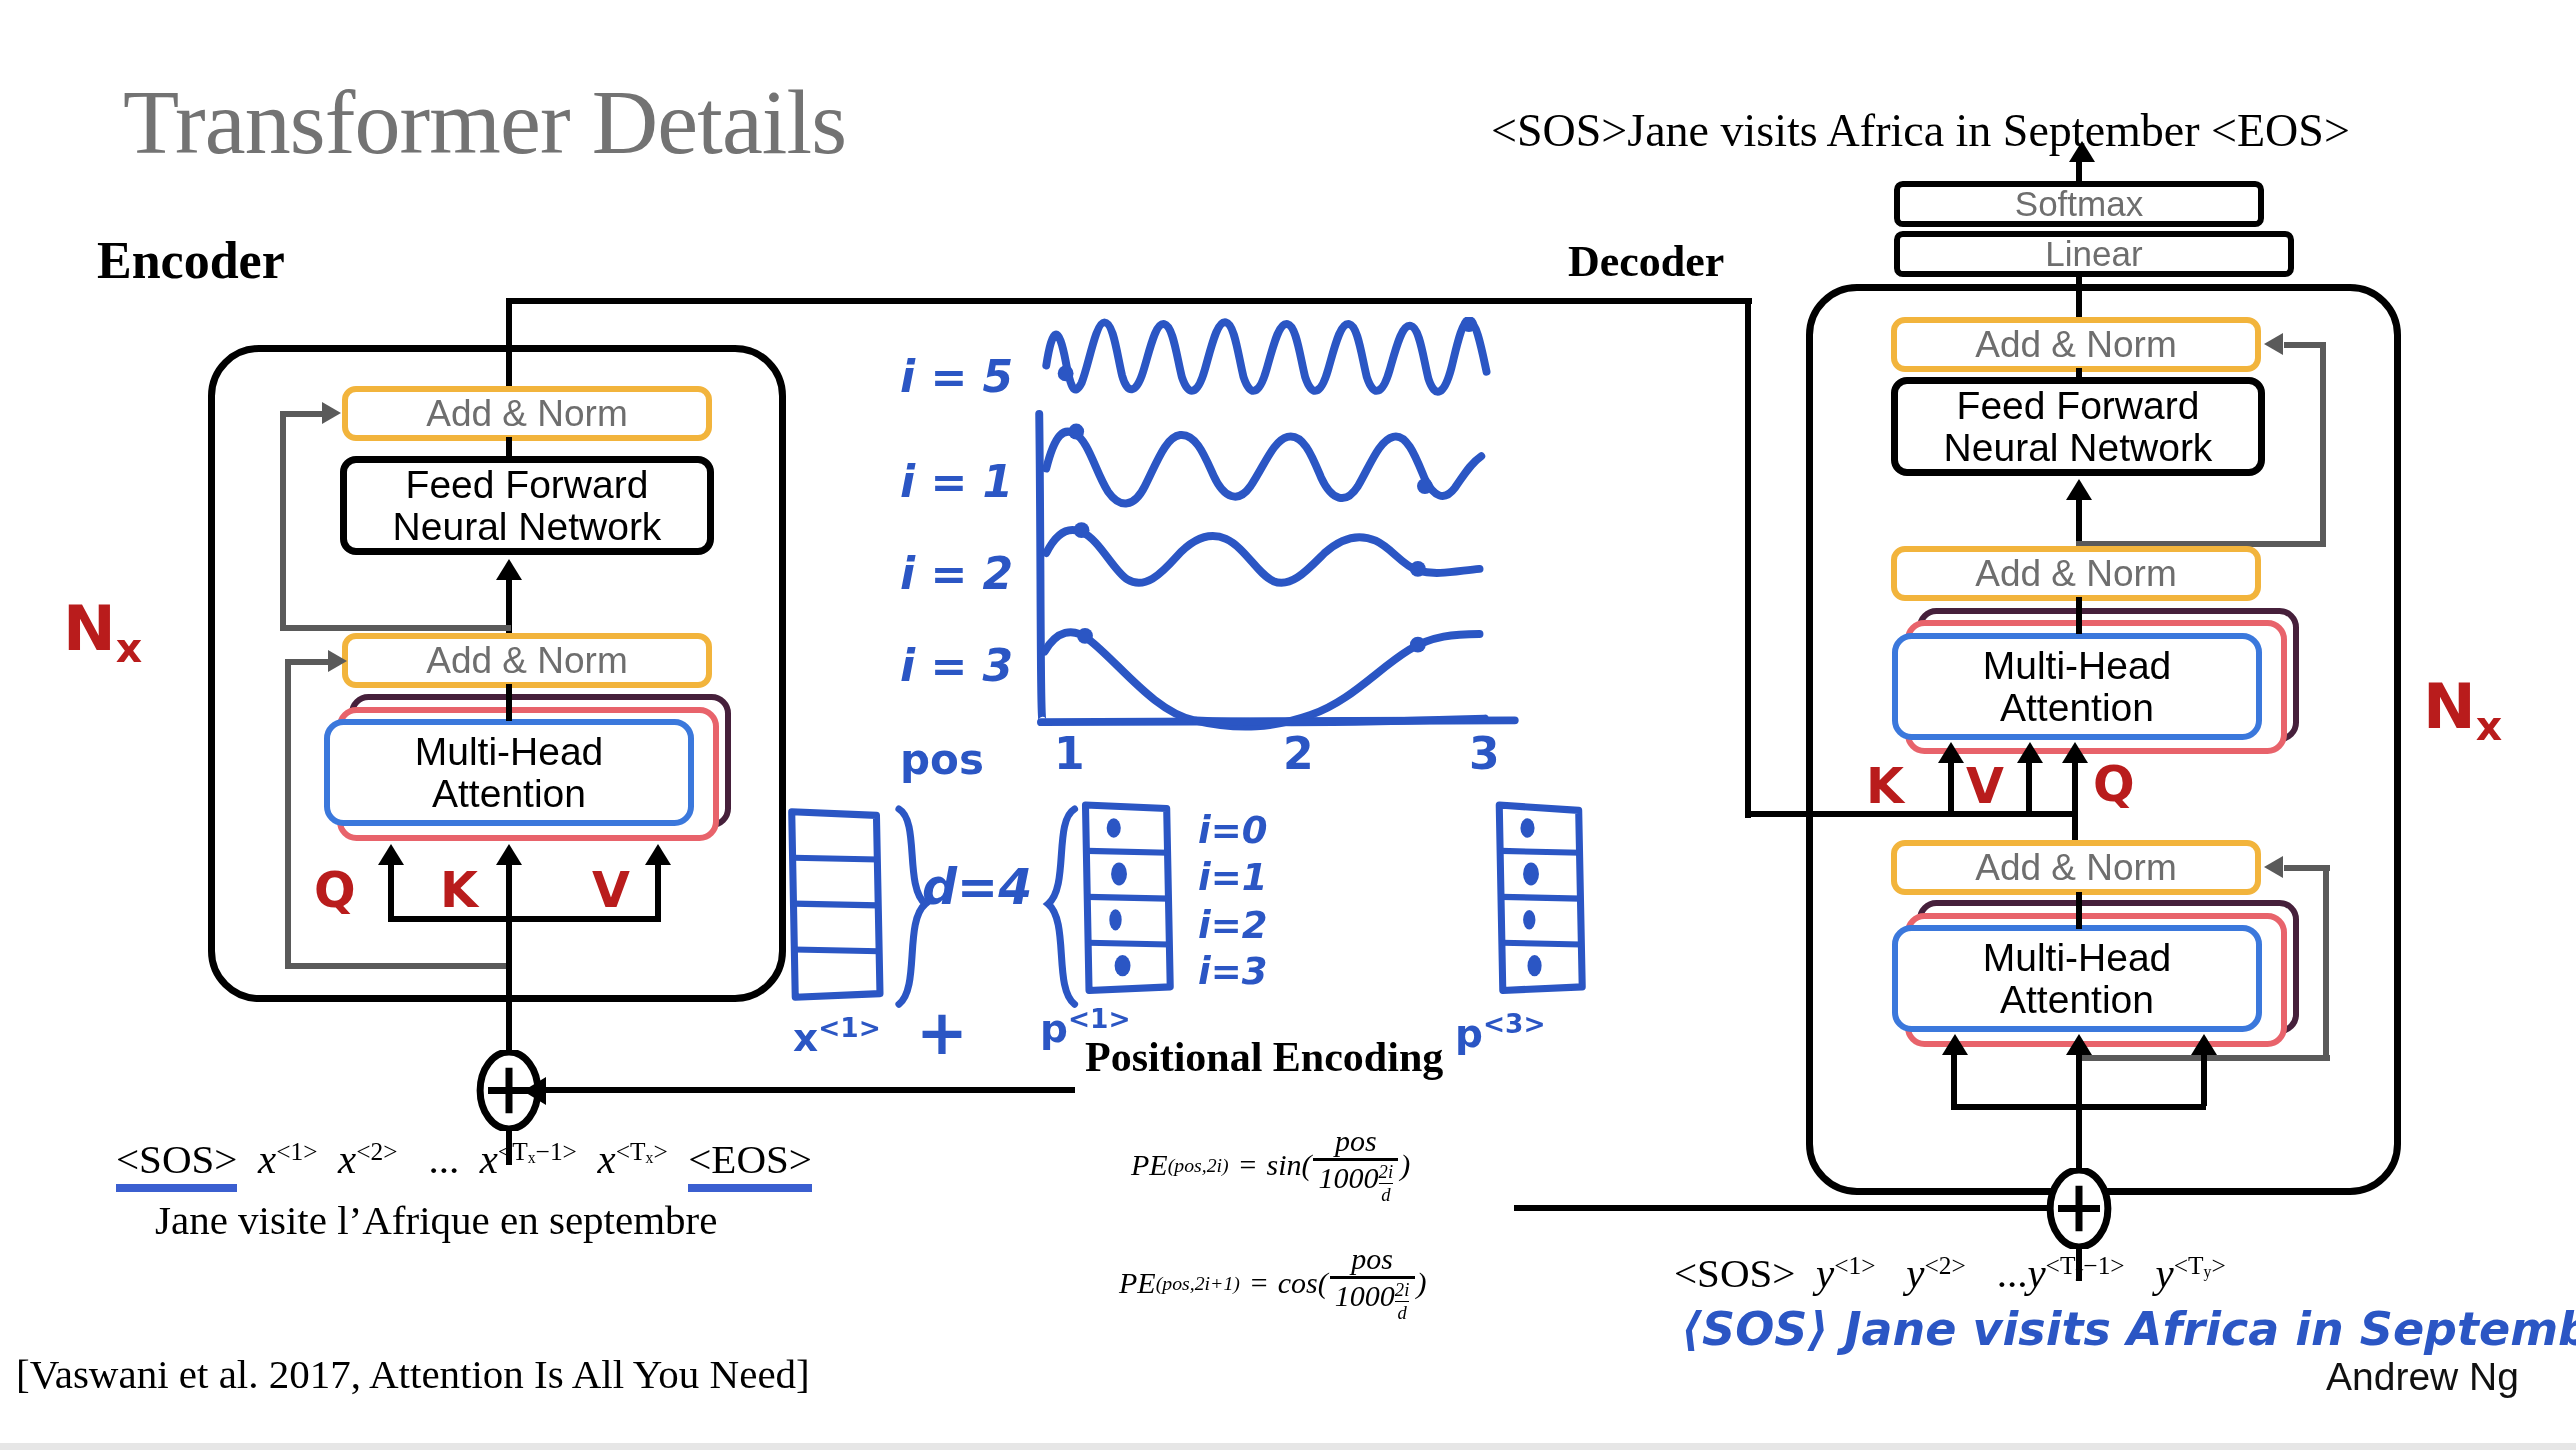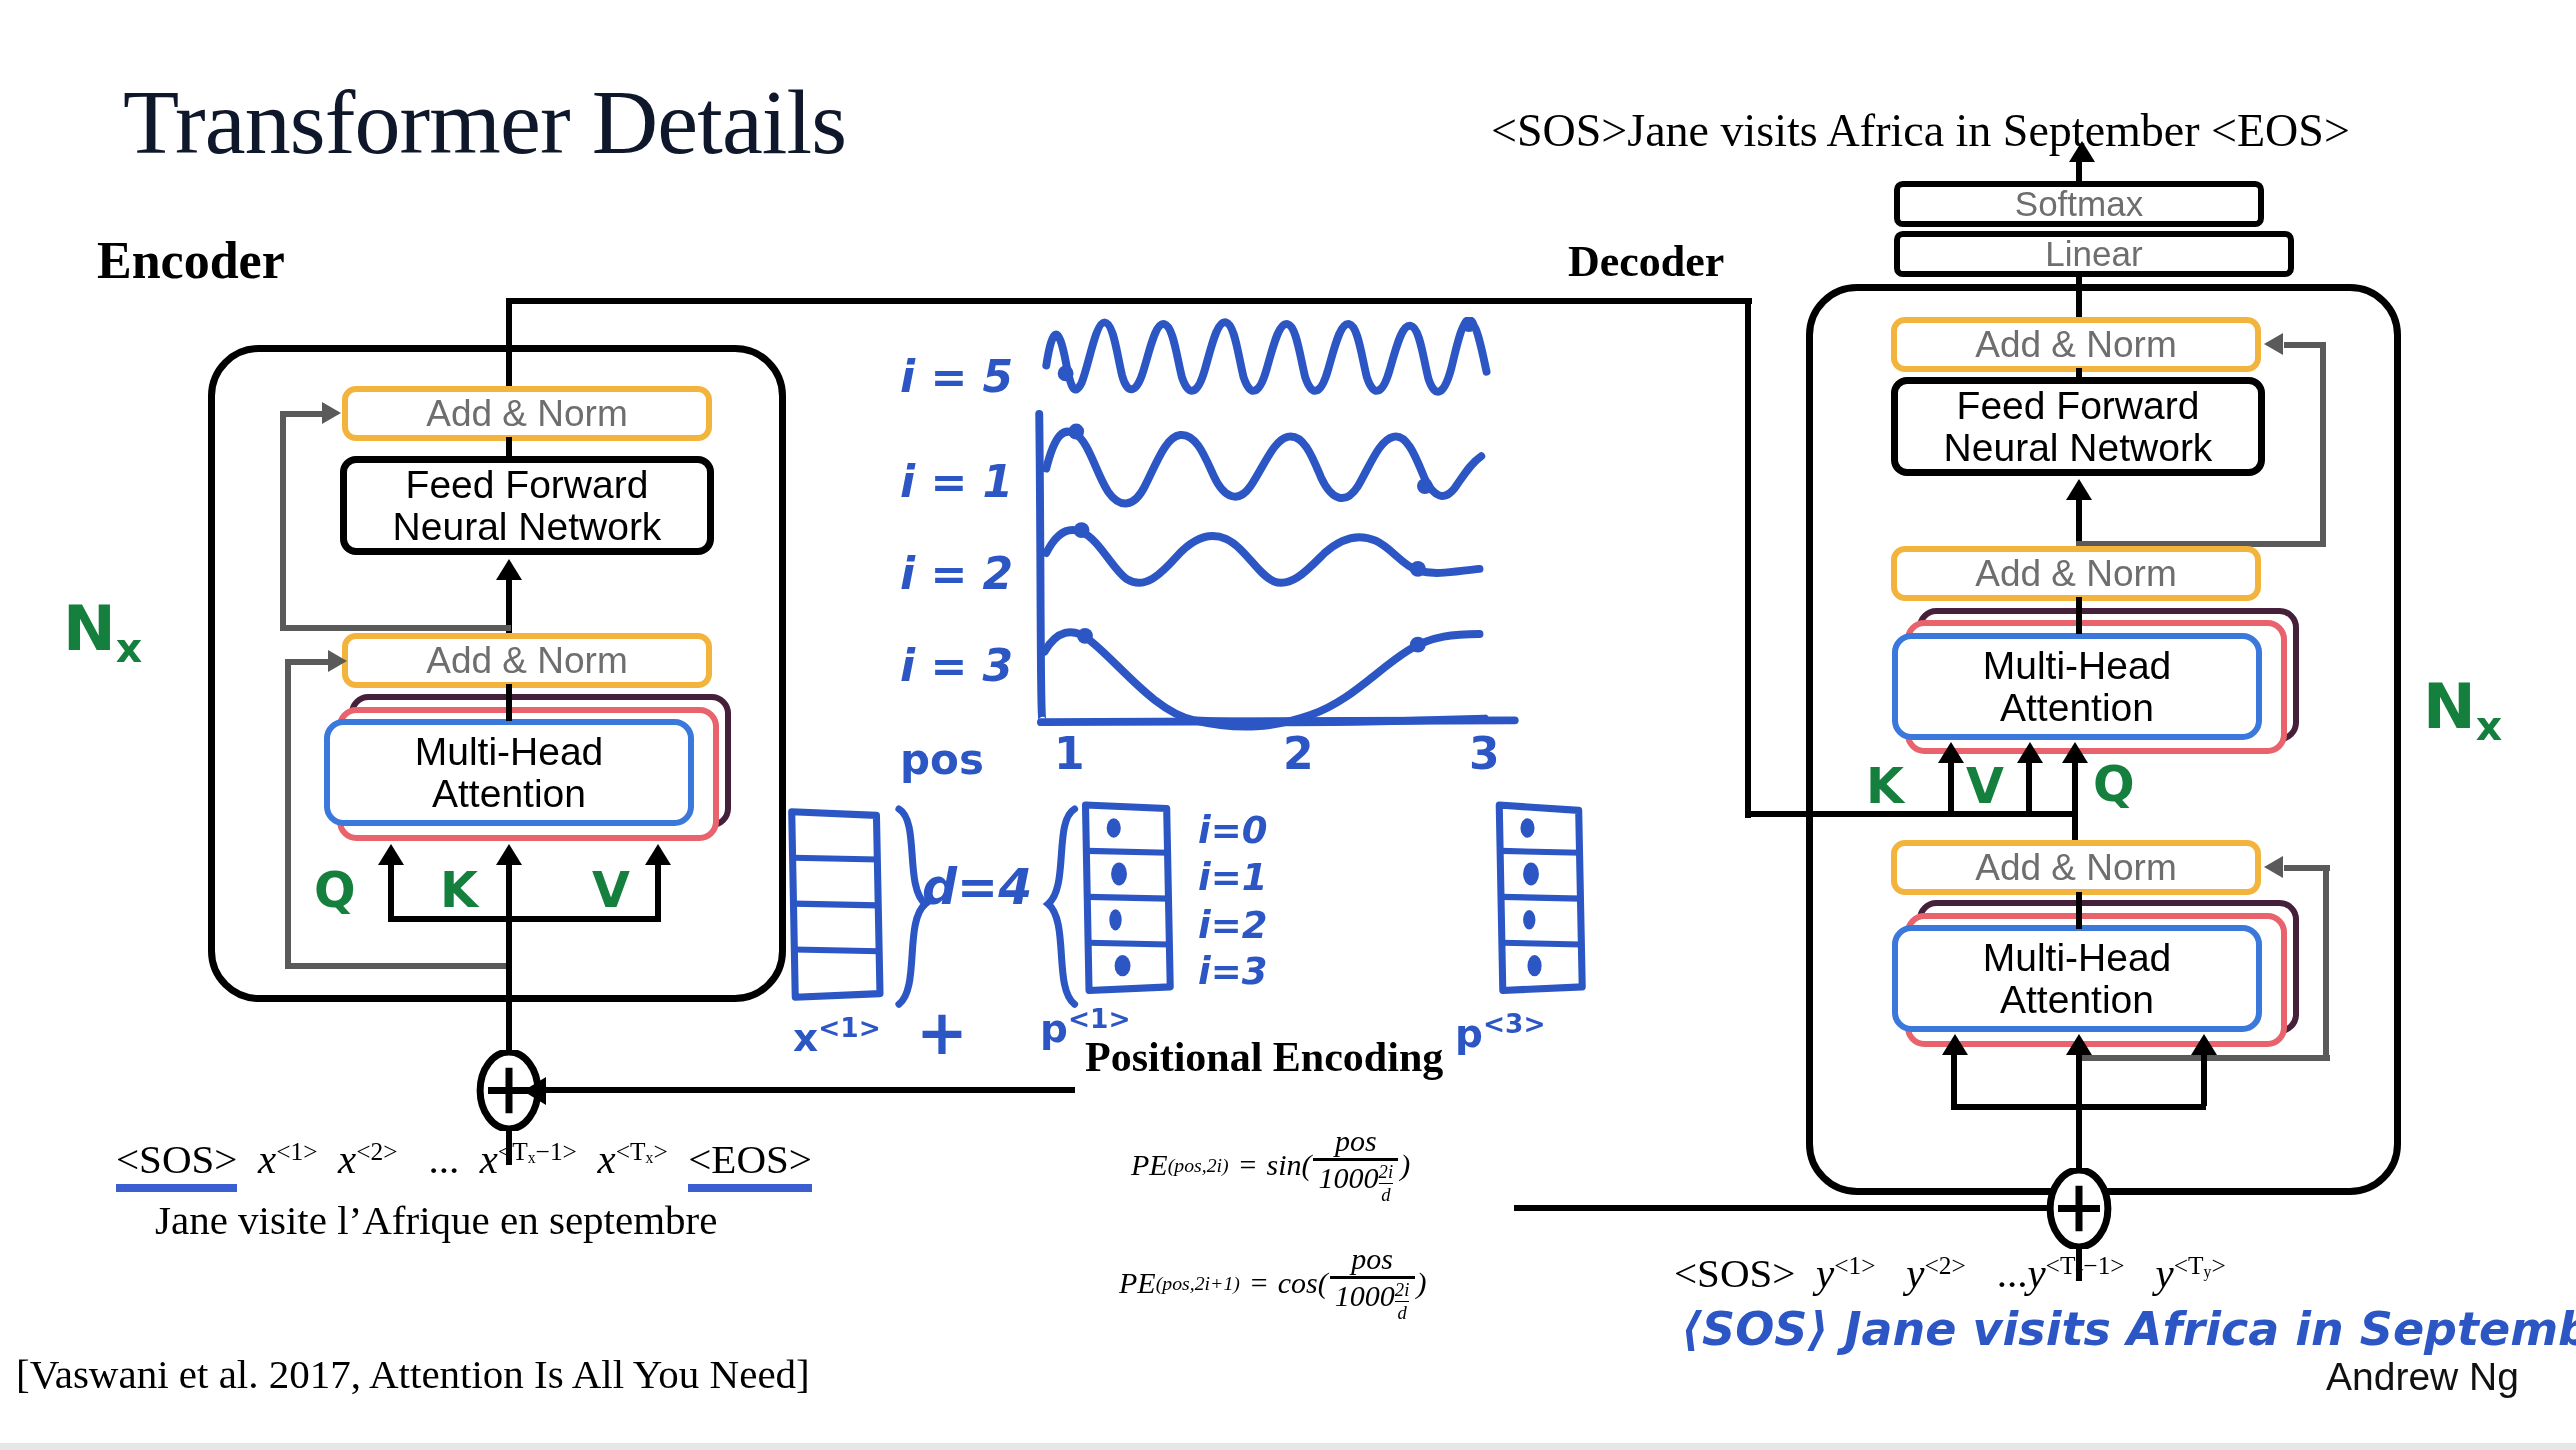--- a/index.html
+++ b/index.html
@@ -4,21 +4,21 @@
 <style>
   html,body{margin:0;padding:0;background:#ffffff;}
   body{width:2576px;height:1450px;position:relative;overflow:hidden;
        font-family:"Liberation Sans", sans-serif;}
   .slide{position:absolute;left:0;top:0;width:2576px;height:1450px;background:#fff;}
   .abs{position:absolute;}
   .serif{font-family:"Liberation Serif", serif;}
   .sans{font-family:"Liberation Sans", sans-serif;}
 
   
-  #title{left:123px;top:69px;font-size:92px;font-weight:400;color:#0f172a;letter-spacing:-0.9px;}
+  #title{left:123px;top:69px;font-size:92px;font-weight:400;color:#737373;letter-spacing:-0.9px;}
   #enc-head{left:97px;top:231px;font-size:52px;font-weight:700;color:#000;}
   #dec-head{left:1568px;top:236px;font-size:44px;font-weight:700;color:#000;}
   #pe-head{left:1085px;top:1033px;font-size:42px;font-weight:700;color:#000;}
   #citation{left:16px;top:1350px;font-size:41px;color:#000;}
   #author{left:2326px;top:1355px;font-size:39px;color:#111;}
 
   
   .box{box-sizing:border-box;display:flex;align-items:center;justify-content:center;
        text-align:center;line-height:1.06;background:#fff;}
   .addnorm{border:6.2px solid #F2B43C;border-radius:14px;color:#6E6E6E;font-size:37px;}
@@ -33,21 +33,21 @@
   
   .ln{background:#000;}
   .lngray{background:#5A5A5A;}
   .arrow-up{width:0;height:0;border-left:13.2px solid transparent;border-right:13.2px solid transparent;border-bottom:21px solid #000;}
   .arrow-right-gray{width:0;height:0;border-top:11.5px solid transparent;border-bottom:11.5px solid transparent;border-left:19.4px solid #5A5A5A;}
   .arrow-left-gray{width:0;height:0;border-top:11.5px solid transparent;border-bottom:11.5px solid transparent;border-right:19.4px solid #5A5A5A;}
   .arrow-left{width:0;height:0;border-top:14px solid transparent;border-bottom:14px solid transparent;border-right:23px solid #000;}
 
   
   .hand{color:#2B56C4;font-family:"DejaVu Sans", sans-serif;font-weight:700;}
-  .handblk{color:#15803d;font-family:"DejaVu Sans", sans-serif;font-weight:700;}
+  .handblk{color:#b91c1c;font-family:"DejaVu Sans", sans-serif;font-weight:700;}
   .hand-it{font-style:italic;}
 
   
   .seq{font-family:"Liberation Serif", serif;font-size:41px;color:#000;white-space:nowrap;}
   .seq i{font-style:italic;}
   .seq sup{font-size:.62em;vertical-align:.52em;}
   .seq sub{font-size:.62em;vertical-align:-.22em;}
   .uline{border-bottom:8px solid #3B5FD0;padding-bottom:1.8px;}
   .fr{font-family:"Liberation Serif", serif;font-size:41px;color:#000;}
   .blue-hand{color:#2B56C4;font-family:"DejaVu Sans", sans-serif;font-weight:700;font-size:46px;white-space:nowrap;}

